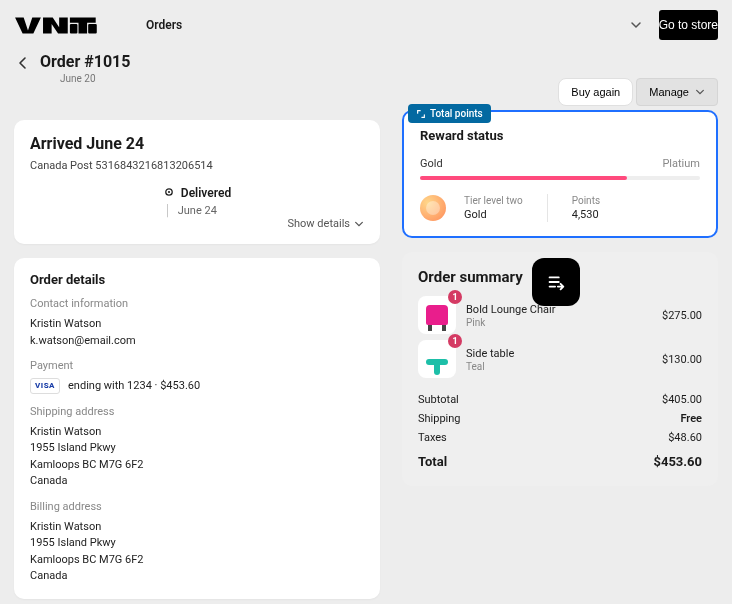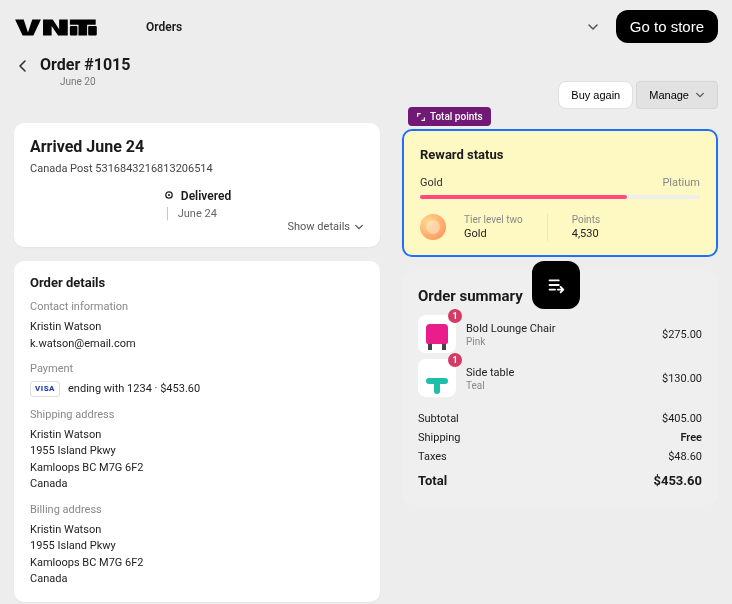--- a/index.html
+++ b/index.html
@@ -24,22 +24,22 @@
   }
   .logo-svg { width: 86px; height: 24px; }
   .nav-link { margin-left: 46px; font-size: 12px; font-weight:600; color:#1a1a1a; }
   .spacer { flex:1; }
   .chev-btn {
     width: 22px; height: 22px; display:flex; align-items:center; justify-content:center;
     margin-right:12px;
     color:#555;
   }
   .go-store {
-    background:#000; color:#fff; border:none; border-radius:12px;
-    padding:8px 14px; font-size:15px; font-weight:500; cursor:pointer;
+    background:#000; color:#fff; border:none; border-radius:3px;
+    padding:8px 0; font-size:12px; font-weight:500; cursor:pointer;
   }
   .content {
     padding: 4px 14px 14px 14px;
     display:flex;
     gap: 22px;
     align-items:flex-start;
   }
   .left-col { flex: 1 1 360px; }
   .right-col { width: 316px; flex: 0 0 316px; position:relative; }
   .back-arrow { width:18px; height:18px; display:flex; align-items:center; justify-content:center; margin-top:2px; cursor:pointer;}
@@ -83,29 +83,29 @@
   .val { color:#222; line-height:1.5; }
   .visa-badge {
     display:inline-block; background:#fff; border:1px solid #ddd; border-radius:3px;
     padding:1px 4px; font-size:8px; font-weight:800; color:#1a3ea8; letter-spacing:0.5px;
     margin-right:4px;
   }
 
   
   .tag-pill {
     position:absolute; top:-6px; left:6px;
-    background:#701a75; color:#fff; font-size:10px; font-weight:500;
+    background:#0369a1; color:#fff; font-size:10px; font-weight:500;
     padding:4px 8px; border-radius:4px;
     display:flex; align-items:center; gap:4px;
     z-index:3;
   }
   .reward-card {
-    border:2px solid #1f6fff; border-radius:10px; background:#fef9c3;
+    border:2px solid #1f6fff; border-radius:10px; background:#ffffff;
     padding:16px 16px 14px;
-    margin-top:16px;
+    margin-top:0;
   }
   .reward-title { font-size:13px; font-weight:700; }
   .tier-row { display:flex; justify-content:space-between; align-items:center; margin-top:14px; font-size:11px;}
   .tier-left { color:#333; }
   .tier-right { color:#888; }
   .progress-track {
     height:4px; background:#eee; border-radius:3px; margin-top:6px; position:relative;
   }
   .progress-fill {
     height:4px; background:#ff4a7d; border-radius:3px; width:74%;

